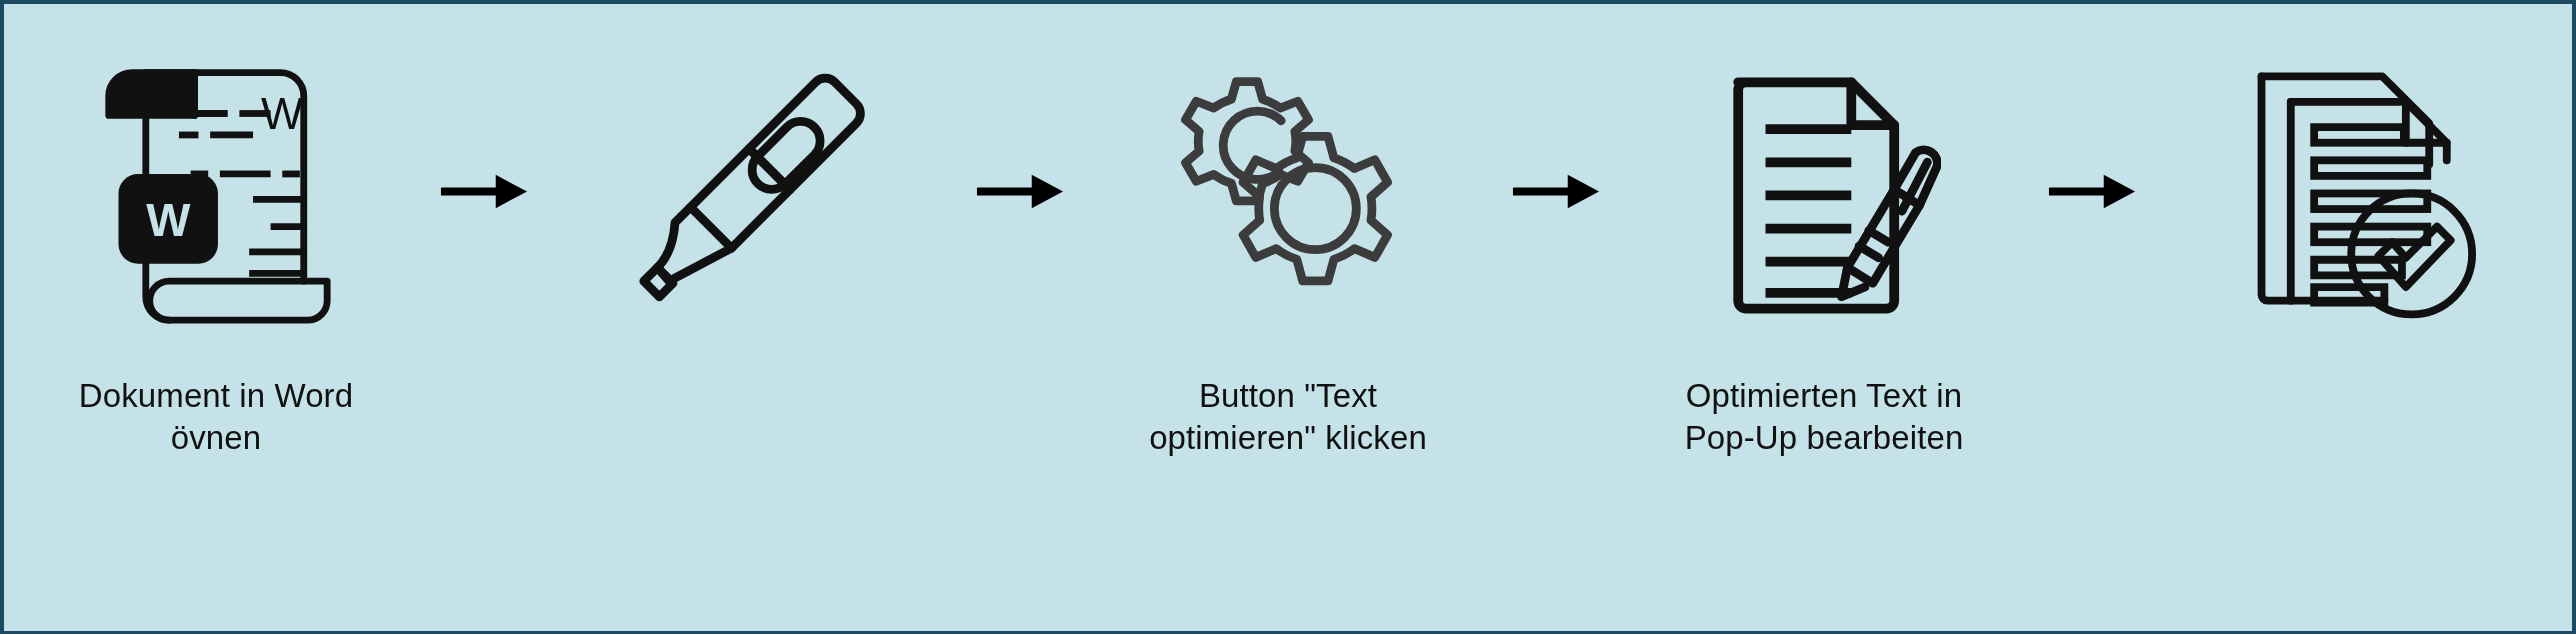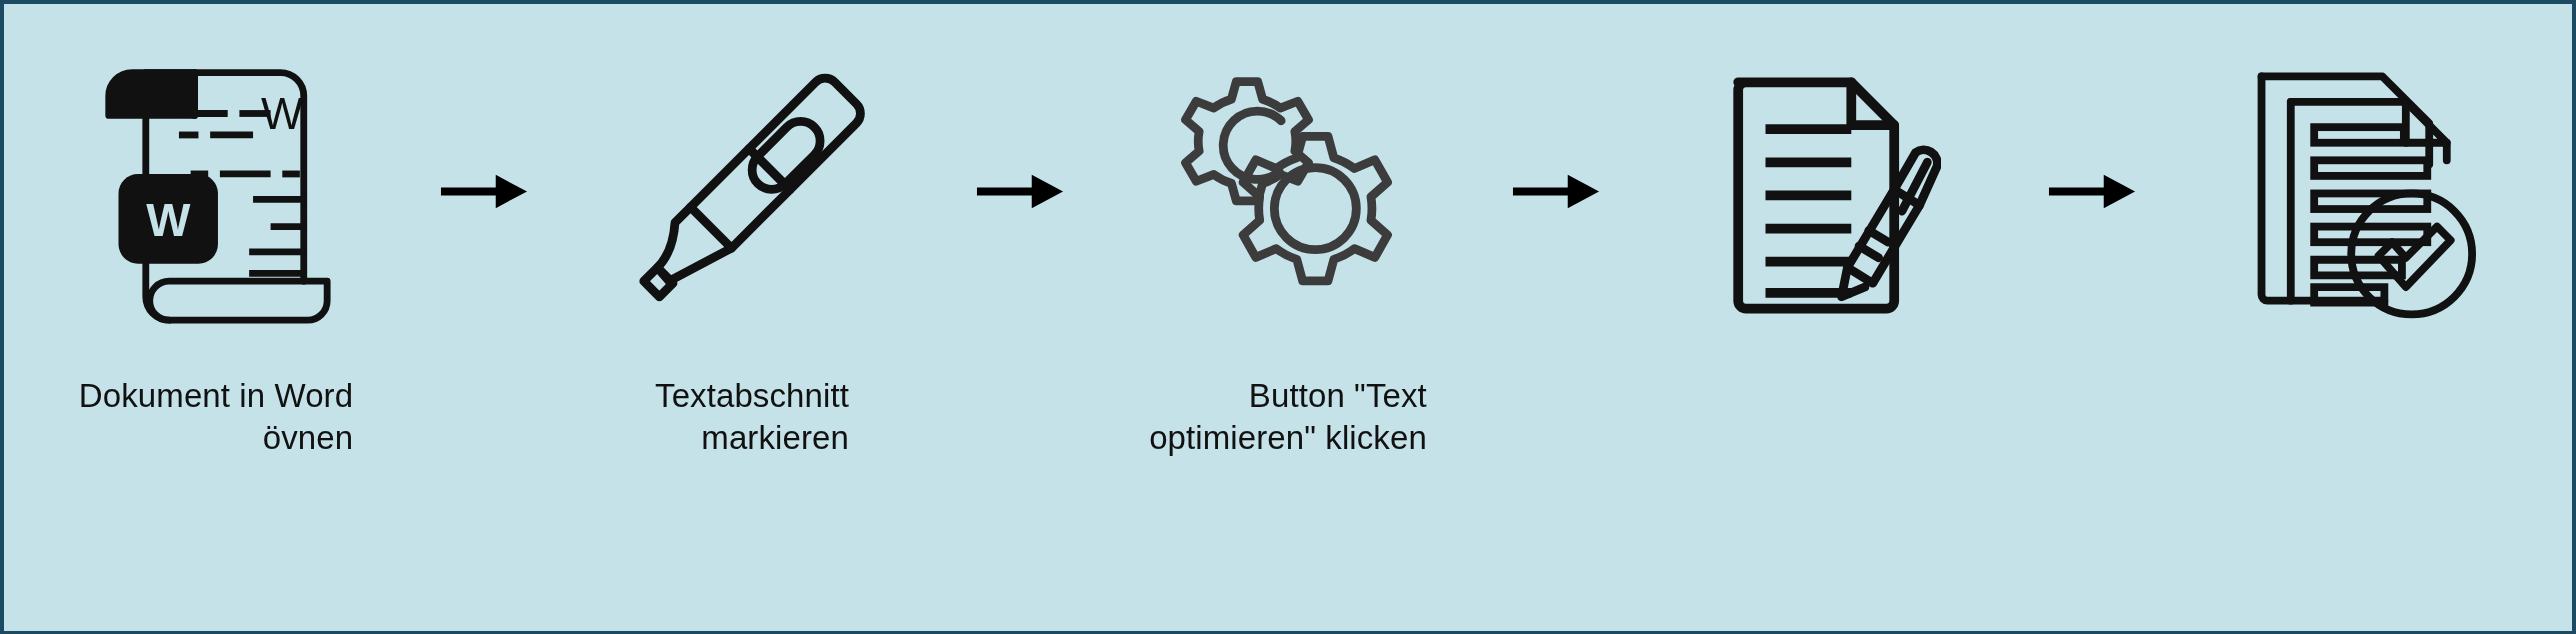--- a/index.html
+++ b/index.html
@@ -36,21 +36,21 @@
     margin-top: 41px;
     display: flex;
     align-items: center;
     justify-content: center;
   }
   .icon-wrap svg {
     display: block;
   }
   .step-label {
     margin-top: 37px;
-    text-align: right;
+    text-align: center;
     font-size: 33px;
     line-height: 1.28;
     color: #111111;
     letter-spacing: 0.1px;
     max-width: 410px;
     white-space: pre-line;
   }
   .arrow {
     width: 112px;
     flex: 0 0 112px;
@@ -124,22 +124,20 @@
             <path d="M122 96 L164 138 L104 198 L62 156 Z"></path>
 
             <rect x="140" y="62" width="40" height="82" rx="20" transform="rotate(45 160 103)"></rect>
 
             <path d="M62 156 L46 172 q-2 30 -18 46 L40 232 L104 198"></path>
 
             <path d="M28 218 L14 232 L30 248 L44 234 Z"></path>
           </g>
         </svg>
       </div>
-      <div class="step-label">Textabschnitt
-markieren</div>
     </div>
 
     <div class="arrow">
       <svg width="90" height="49" viewBox="0 0 92 50">
         <path d="M2 21 H58 V8 L90 25 L58 42 V29 H2 Z" fill="#000"></path>
       </svg>
     </div>
 
     <div class="step">
       <div class="icon-wrap">
@@ -185,20 +183,22 @@
           <g fill="none" stroke="#111" stroke-width="9" stroke-linejoin="round" stroke-linecap="round">
             <path d="M144 218 L192 138 L218 154 L170 234 Z"></path>
             <path d="M192 138 L214 100 a14 14 0 0 1 22 14 L218 154"></path>
             <path d="M226 110 L200 160"></path>
             <path d="M144 218 L138 248 L162 238"></path>
             <path d="M156 196 L176 208"></path>
             <path d="M166 180 L186 192"></path>
           </g>
         </svg>
       </div>
+      <div class="step-label">Optimierten Text in
+Pop-Up bearbeiten</div>
     </div>
 
     <div class="arrow">
       <svg width="90" height="49" viewBox="0 0 92 50">
         <path d="M2 21 H58 V8 L90 25 L58 42 V29 H2 Z" fill="#000"></path>
       </svg>
     </div>
 
     <div class="step">
       <div class="icon-wrap">

